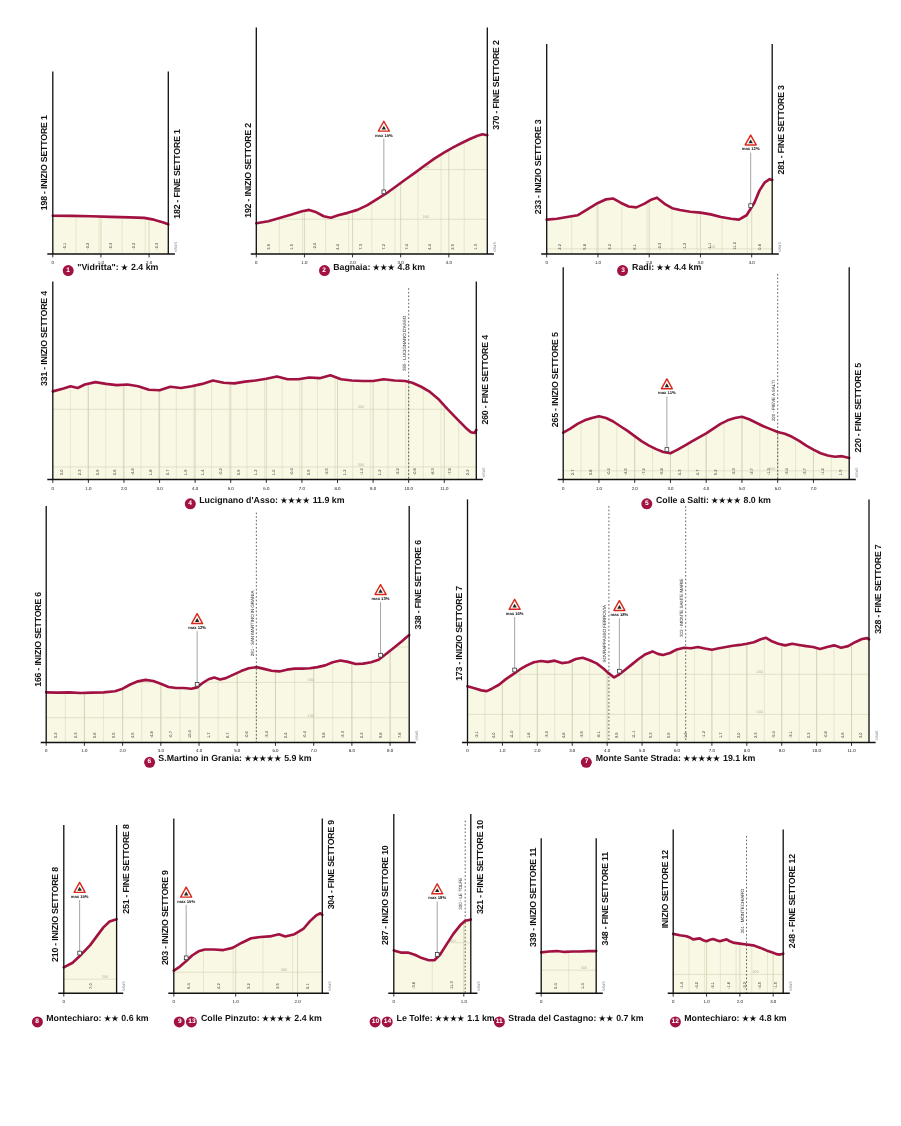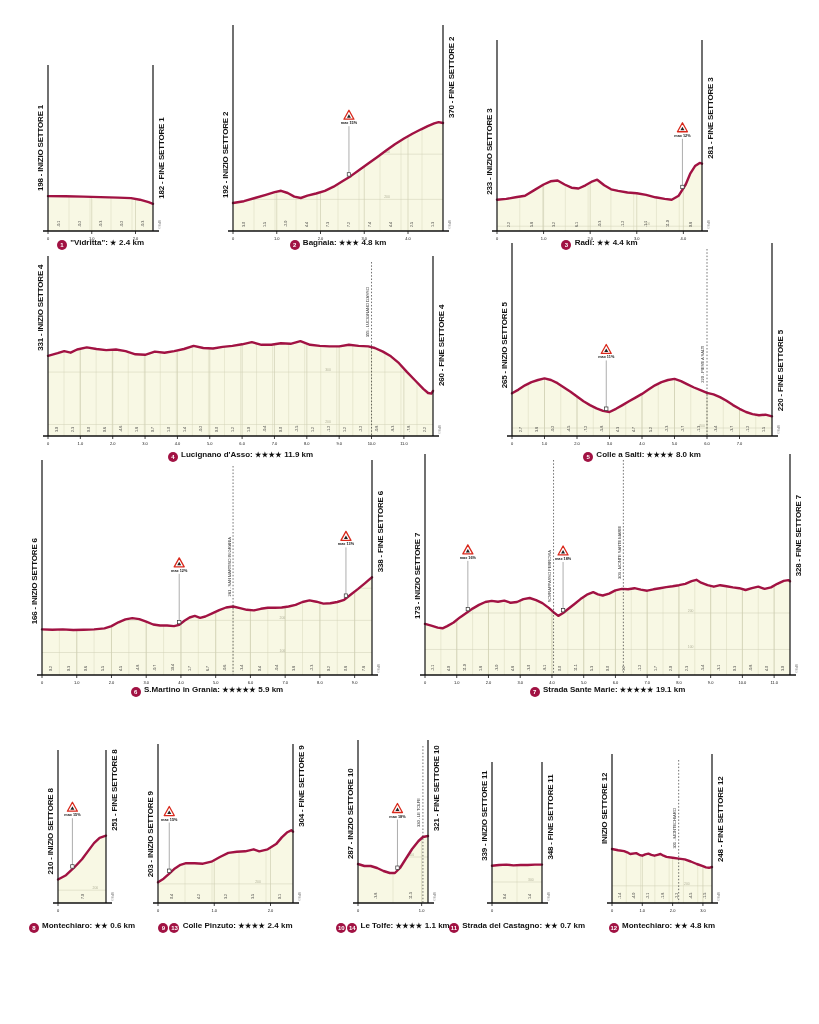--- a/index.html
+++ b/index.html
@@ -603,21 +603,21 @@
         <text x="74.84782608695653" y="106.87837837837839" text-anchor="middle" class="maxl">max 16%</text>
         <line x1="74.84782608695653" y1="108.87837837837839" x2="74.84782608695653" y2="155.8783783783784" stroke="#8a8a8a" stroke-width="0.7"></line>
         <rect x="73.14782608695653" y="155.3783783783784" width="3.4" height="3.4" fill="#fff" stroke="#333" stroke-width="0.7"></rect>
         <polygon points="170.06521739130434,93.97297297297297 165.06521739130434,102.97297297297297 175.06521739130434,102.97297297297297" fill="#fff" stroke="#D9291C" stroke-width="1.3" stroke-linejoin="round"></polygon>
         <polygon points="170.06521739130434,97.97297297297297 168.06521739130434,101.47297297297297 172.06521739130434,101.47297297297297" fill="#222"></polygon>
         <text x="170.06521739130434" y="107.97297297297297" text-anchor="middle" class="maxl">max 18%</text>
         <line x1="170.06521739130434" y1="109.97297297297297" x2="170.06521739130434" y2="156.97297297297297" stroke="#8a8a8a" stroke-width="0.7"></line>
         <rect x="168.36521739130436" y="156.47297297297297" width="3.4" height="3.4" fill="#fff" stroke="#333" stroke-width="0.7"></rect>
         <text x="405" y="221" class="wm" text-anchor="start" transform="rotate(-90 405 221)">©SdS</text>
       </svg>
-      <div class="caption" style="left: -23px; width: 475px; top: 233px;"><span class="badge" style="background: rgb(161, 18, 67);">7</span><span> Strada Sante Marie: </span><span class="stars">★★★★★</span><span> 19.1 km</span></div>
+      <div class="caption" style="left: -23px; width: 475px; top: 233px;"><span class="badge" style="background: rgb(161, 18, 67);">7</span><span> Monte Sante Strada: </span><span class="stars">★★★★★</span><span> 19.1 km</span></div>
     </div>
     <div class="chart" style="left: 26px; top: 748px; width: 112px;">
       <svg width="112" height="168" viewBox="0 0 112 168">
         <defs>
           <clipPath id="clip7">
             <path d="M32.0,131.5L40.0,127.2L48.0,119.7L56.0,111.2L62.4,102.6L68.0,95.1L73.6,89.8L80.0,87.7L80,155L32,155Z"></path>
           </clipPath>
         </defs>
         <path d="M32.0,131.5L40.0,127.2L48.0,119.7L56.0,111.2L62.4,102.6L68.0,95.1L73.6,89.8L80.0,87.7L80,155L32,155Z" fill="#F8F8E4" stroke="none"></path>
         <g clip-path="url(#clip7)">

